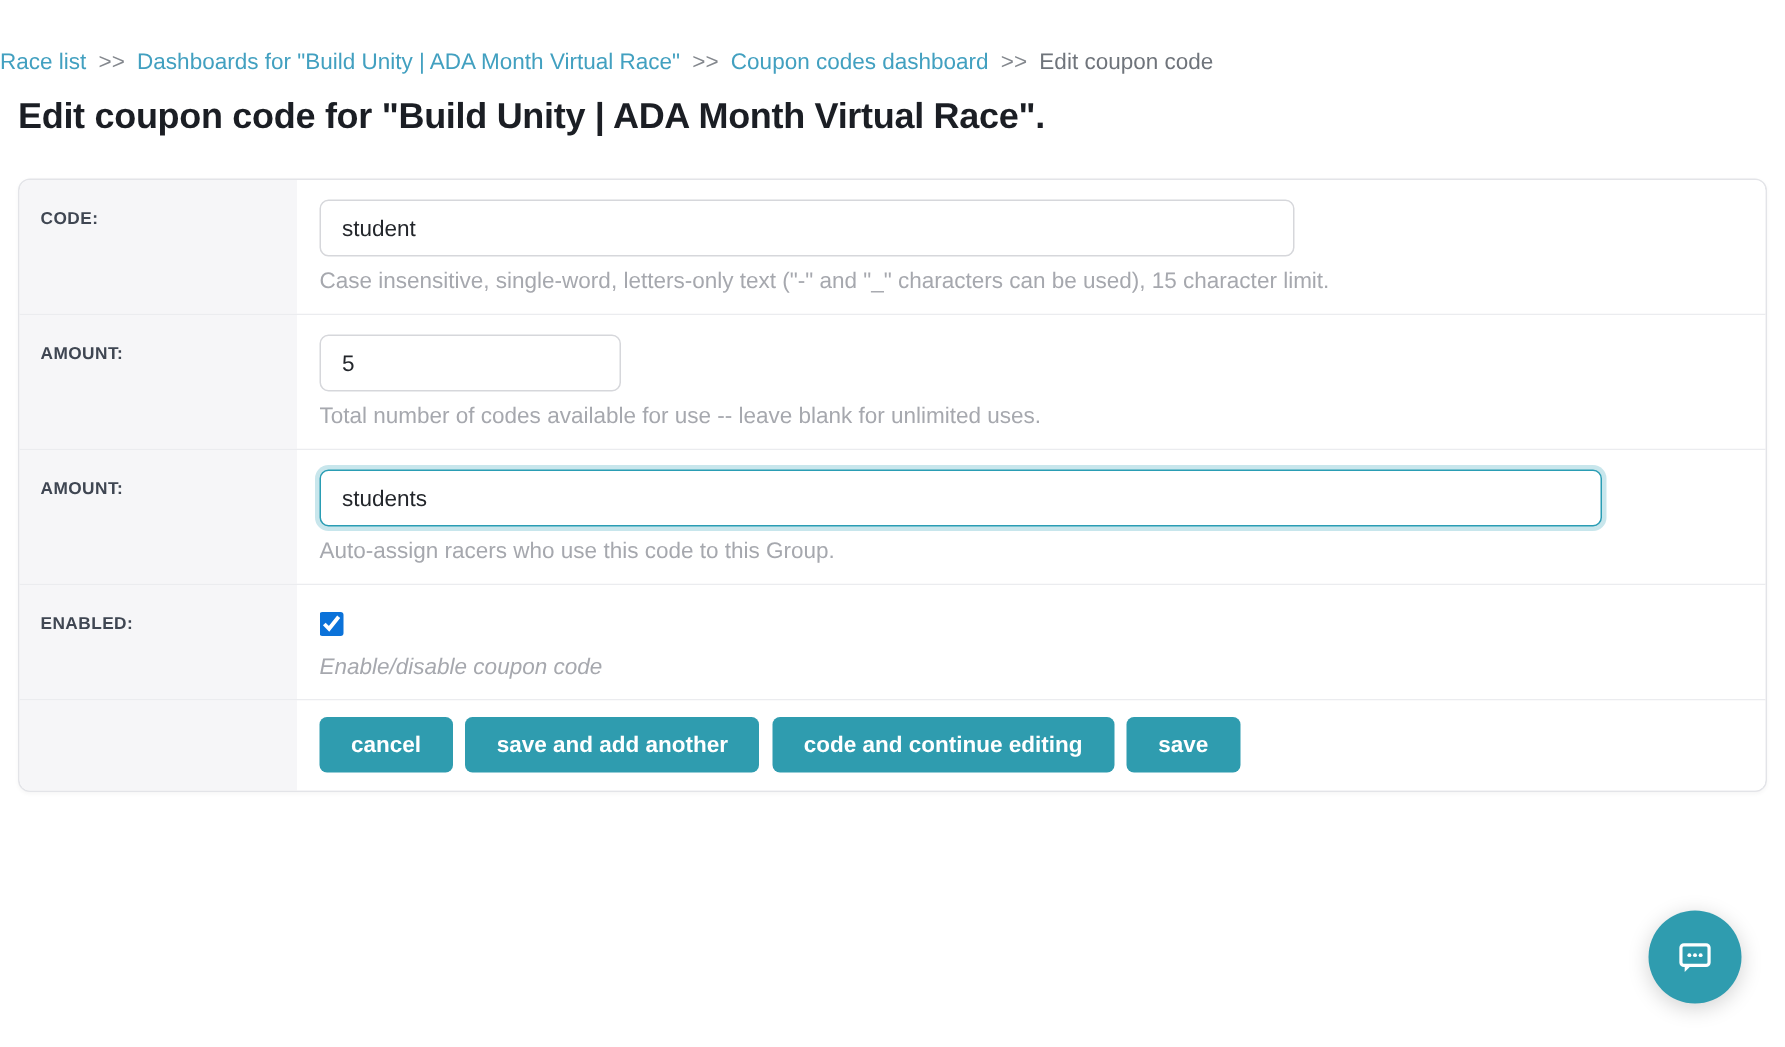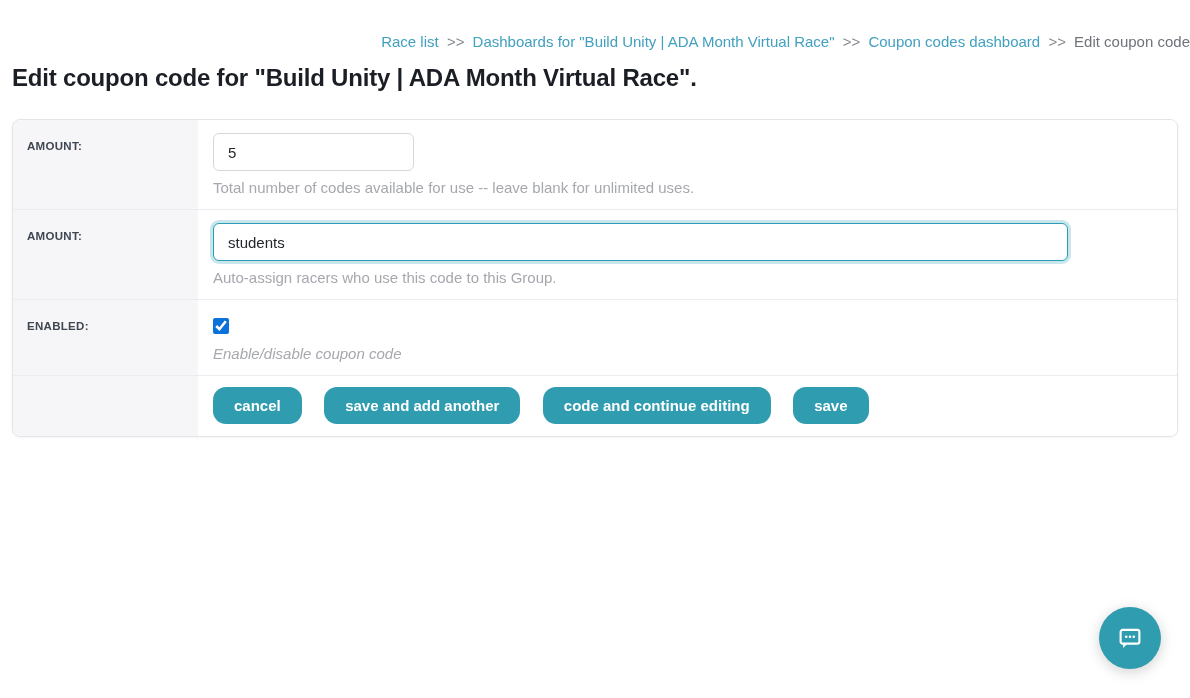--- a/index.html
+++ b/index.html
@@ -6,21 +6,21 @@
   html, body {
     width: 1190px; height: 698px;
     background: #ffffff;
     font-family: "Liberation Sans", sans-serif;
     overflow: hidden;
     position: relative;
   }
   
   .breadcrumb {
     padding-top: 33px;
-    text-align: right;
+    text-align: left;
     font-size: 15px;
     color: #75797f;
   }
   .breadcrumb a {
     color: #42a0c0;
     text-decoration: none;
     cursor: pointer;
   }
   .breadcrumb .sep { color: #84888e; margin: 0 4px; }
   .breadcrumb .current { color: #6f747b; }
@@ -92,23 +92,23 @@
     margin-top: 3px;
     cursor: pointer;
   }
   .enabled-cell { padding-top: 15px; }
   .enabled-cell .help-text { margin-top: 7px; font-style: italic; }
   .buttons-cell { padding: 11px 18px 12px 15px; }
   .btn {
     display: inline-block;
     height: 37px;
     padding: 0 21px;
-    margin-right: 18px;
+    margin-right: 4px;
     border: none;
-    border-radius: 13px;
+    border-radius: 5px;
     background: #2f9caf;
     color: #ffffff;
     font-size: 15px;
     font-weight: 700;
     font-family: "Liberation Sans", sans-serif;
     cursor: pointer;
   }
   
   .chat-fab {
     position: absolute;
@@ -136,20 +136,27 @@
   <span class="sep">&gt;&gt;</span>
   <a>Coupon codes dashboard</a>
   <span class="sep">&gt;&gt;</span>
   <span class="current">Edit coupon code</span>
 </nav>
 
 <h1 class="page-title">Edit coupon code for "Build Unity | ADA Month Virtual Race".</h1>
 
 <div class="form-card">
 
+  <div class="form-row">
+    <div class="label-cell">CODE:</div>
+    <div class="content-cell">
+      <input type="text" class="text-input w-wide" value="student" style="">
+      <div class="help-text">Case insensitive, single-word, letters-only text ("-" and "_" characters can be used), 15 character limit.</div>
+    </div>
+  </div>
 
 
   <div class="form-row">
     <div class="label-cell">AMOUNT:</div>
     <div class="content-cell">
       <input type="text" class="text-input w-small" value="5" style="">
       <div class="help-text">Total number of codes available for use -- leave blank for unlimited uses.</div>
     </div>
   </div>
 

